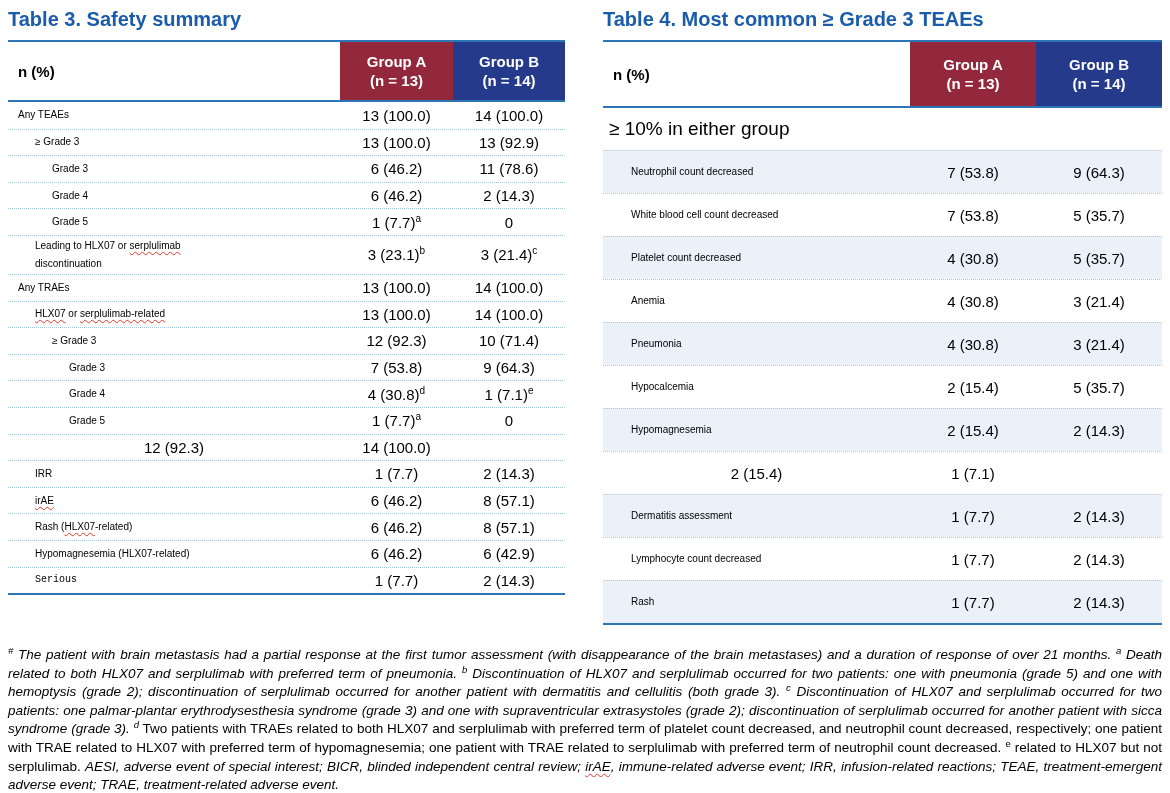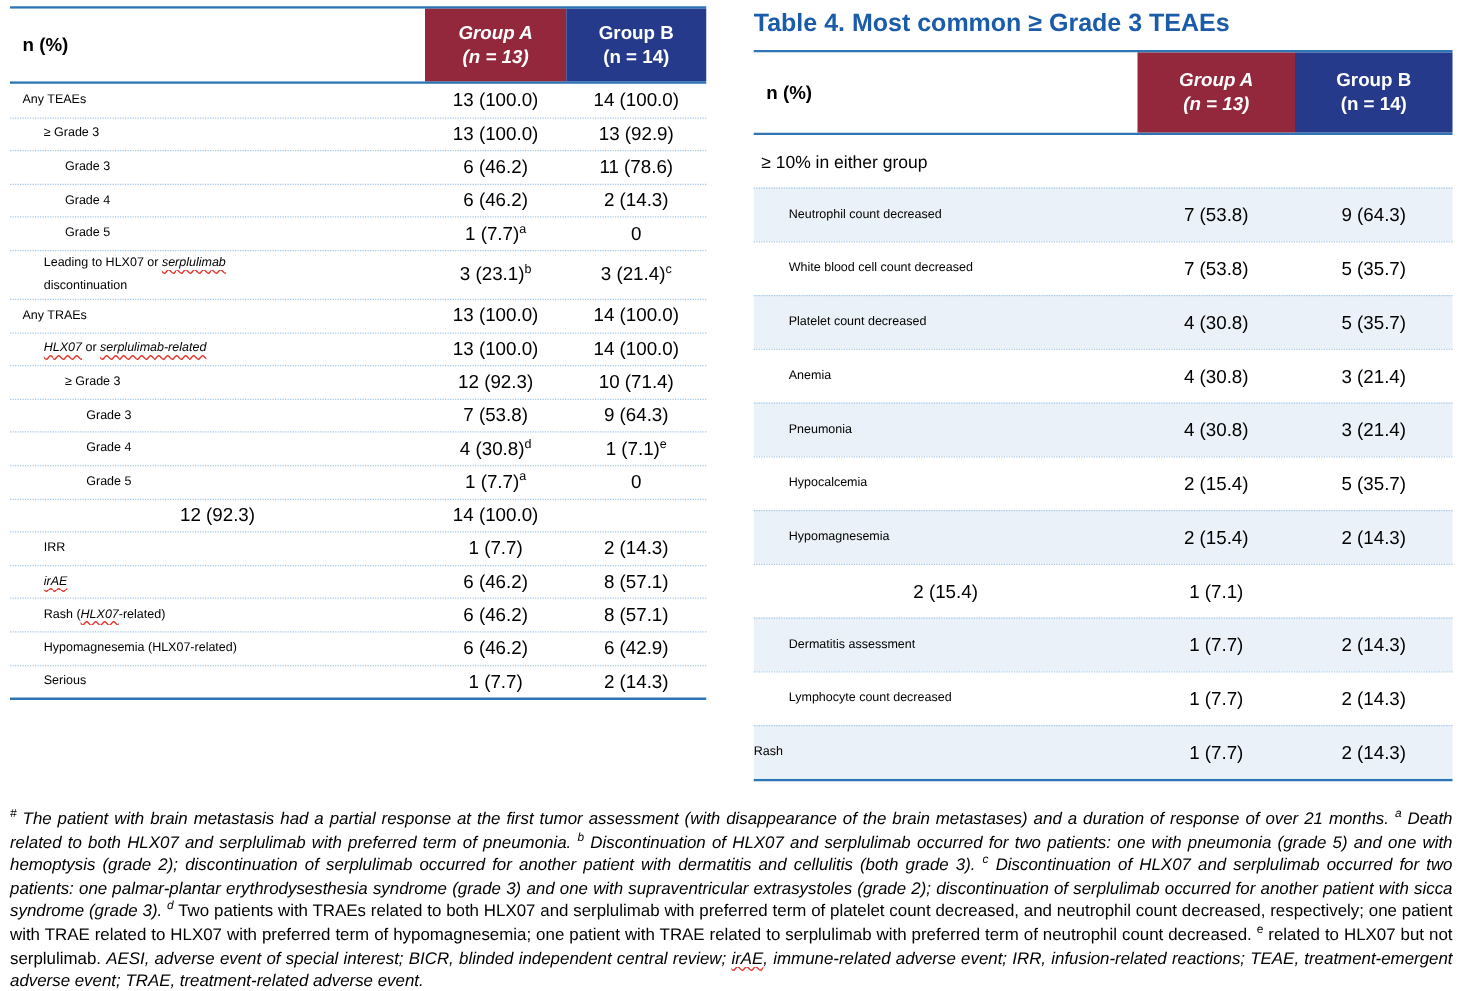--- a/index.html
+++ b/index.html
@@ -26,52 +26,53 @@
   .p3 .thead{grid-template-columns:332px 113px 112px;height:60px;}
   .p4 .thead{grid-template-columns:307px 126px 126px;height:66px;}
   .hlabel{
     font-weight:bold;font-size:15px;display:flex;align-items:center;
     padding-left:10px;background:#fff;
   }
   .hcol{
     color:#fff;font-weight:bold;font-size:15px;line-height:19px;
     display:flex;flex-direction:column;align-items:center;justify-content:center;text-align:center;
   }
-  .hcol.a{background:var(--group-a);font-style:italic;}
+  .hcol.a{background:var(--group-a);}
   .hcol.b{background:var(--group-b);}
   .tbody .trow:not(:first-child),
   .tbody4 > div:not(:first-child){border-top:1px dotted var(--sep);}
   .trow{display:grid;align-items:center;min-height:26.6px;padding:1px 0;}
   .p3 .trow{grid-template-columns:332px 113px 112px;}
   .p4 .trow{grid-template-columns:307px 126px 126px;min-height:43px;}
   .tlabel{font-size:10px;line-height:18px;white-space:pre-line;}
   .tval{font-size:15px;text-align:center;}
   .tval sup{font-size:10px;line-height:0;}
   .grouplabel{
-    min-height:42px;display:flex;align-items:center;font-size:14px;padding-left:6px;background:#fff;
+    min-height:42px;display:flex;align-items:center;font-size:19px;padding-left:6px;background:#fff;
   }
   .p4 .trow.shade{background:var(--shade);}
   .wavy{
     text-decoration-line:underline;text-decoration-style:wavy;
-    text-decoration-color:var(--wavy);text-decoration-thickness:1px;text-underline-offset:2px;font-style:italic;
+    text-decoration-color:var(--wavy);text-decoration-thickness:1px;text-underline-offset:2px;
   }
   .footnote{
     margin-top:21px;width:1154px;text-align:justify;
     font-size:13.5px;line-height:18.6px;color:#000;
   }
   .footnote .it{font-style:italic;}
   .footnote .rm{font-style:normal;}
   .footnote sup{font-size:9.5px;line-height:0;}
 </style>
 </head>
 <body>
 
 <div class="tables">
 
   <div class="panel p3">
+    <div class="tbl-title">Table 3. Safety summary</div>
     <div class="tbl">
       <div class="thead">
         <div class="hlabel">n (%)</div>
         <div class="hcol a">
           <span>Group A</span>
           <span>(n = 13)</span>
         </div>
         <div class="hcol b">
           <span>Group B</span>
           <span>(n = 14)</span>
@@ -157,21 +158,21 @@
             <div class="tlabel" style="padding-left: 27px;">Rash (<span class="wavy">HLX07</span>-related)</div>
             <div class="tval">6 (46.2)</div>
             <div class="tval">8 (57.1)</div>
           </div>
           <div class="trow">
             <div class="tlabel" style="padding-left: 27px;">Hypomagnesemia (HLX07-related)</div>
             <div class="tval">6 (46.2)</div>
             <div class="tval">6 (42.9)</div>
           </div>
           <div class="trow">
-            <div class="tlabel" style="padding-left: 27px;">Serious</div>
+            <div class="tlabel" style="padding-left: 27px; font-family: Liberation Mono, monospace;">Serious</div>
             <div class="tval">1 (7.7)</div>
             <div class="tval">2 (14.3)</div>
           </div>
         </div>
     </div>
   </div>
 
   <div class="panel p4">
     <div class="tbl-title">Table 4. Most common ≥ Grade 3 TEAEs</div>
     <div class="tbl">
@@ -231,21 +232,21 @@
             <div class="tlabel" style="padding-left: 28px;">Dermatitis assessment</div>
             <div class="tval">1 (7.7)</div>
             <div class="tval">2 (14.3)</div>
           </div>
           <div class="trow">
             <div class="tlabel" style="padding-left: 28px;">Lymphocyte count decreased</div>
             <div class="tval">1 (7.7)</div>
             <div class="tval">2 (14.3)</div>
           </div>
           <div class="trow shade">
-            <div class="tlabel" style="">Rash</div>
+            <div class="tlabel" style="padding-left: 28px;">Rash</div>
             <div class="tval">1 (7.7)</div>
             <div class="tval">2 (14.3)</div>
           </div>
         </div>
     </div>
   </div>
 
 </div>
 
 <div class="footnote" id="footnote"><sup class="it">#</sup><span class="it"> The patient with brain metastasis had a partial response at the first tumor assessment (with disappearance of the brain metastases) and a duration of response of over 21 months. </span><sup class="it">a</sup><span class="it"> Death related to both HLX07 and serplulimab with preferred term of pneumonia. </span><sup class="it">b</sup><span class="it"> Discontinuation of HLX07 and serplulimab occurred for two patients: one with pneumonia (grade 5) and one with hemoptysis (grade 2); discontinuation of serplulimab occurred for another patient with dermatitis and cellulitis (both grade 3). </span><sup class="it">c</sup><span class="it"> Discontinuation of HLX07 and serplulimab occurred for two patients: one palmar-plantar erythrodysesthesia syndrome (grade 3) and one with supraventricular extrasystoles (grade 2); discontinuation of serplulimab occurred for another patient with sicca syndrome (grade 3). </span><sup class="it">d</sup><span class="rm"> Two patients with TRAEs related to both HLX07 and serplulimab with preferred term of platelet count decreased, and neutrophil count decreased, respectively; one patient with TRAE related to HLX07 with preferred term of hypomagnesemia; one patient with TRAE related to serplulimab with preferred term of neutrophil count decreased. </span><sup class="rm">e</sup><span class="rm"> related to HLX07 but not serplulimab. </span><span class="it">AESI, adverse event of special interest; BICR, blinded independent central review; </span><span class="it wavy">irAE</span><span class="it">, immune-related adverse event; IRR, infusion-related reactions; TEAE, treatment-emergent adverse event; TRAE, treatment-related adverse event.</span></div>

